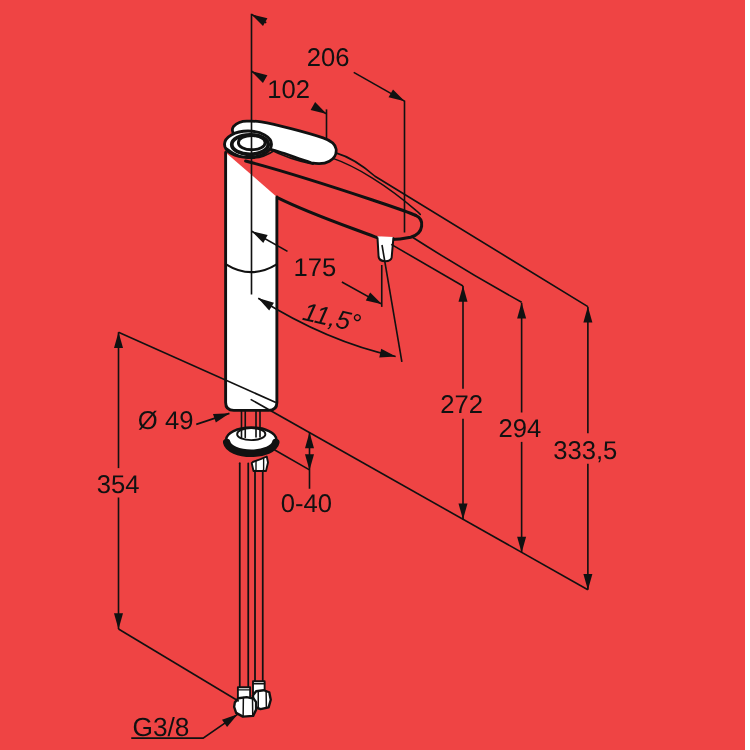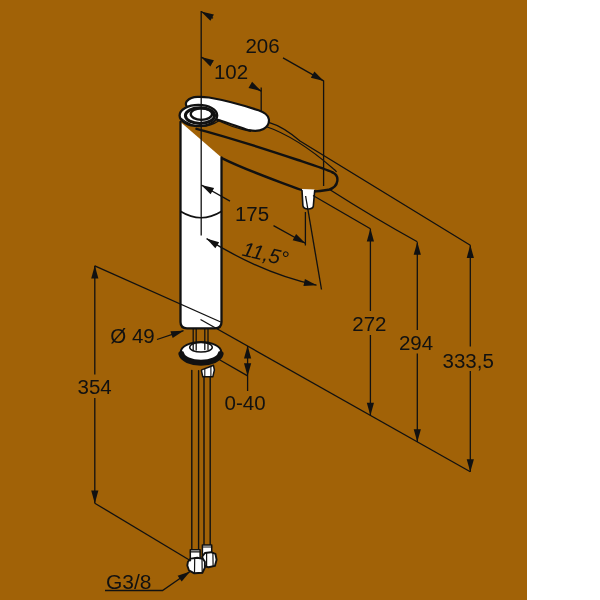--- a/index.html
+++ b/index.html
@@ -1,16 +1,16 @@
 <!DOCTYPE html>
 <html><head>
 <meta charset="utf-8">
 <style>
   html,body{margin:0;padding:0;background:#fff;}
-  #stage{width:527px;height:600px;position:relative;background:#a16207;}
+  #stage{width:596px;height:600px;position:relative;background:#ef4444;}
   svg{display:block;}
   text{font-family:"Liberation Sans",sans-serif;fill:#111;}
 </style>
 </head>
 <body>
 <div id="stage">
 <svg width="600" height="600" viewBox="0 0 600 600">
 <defs>
   <marker id="ae" markerWidth="14" markerHeight="9" refX="13" refY="4.5" orient="auto" markerUnits="userSpaceOnUse">
     <path d="M13.2,4.5 L0.4,0.9 L0.4,8.1 Z" fill="#111"></path>

